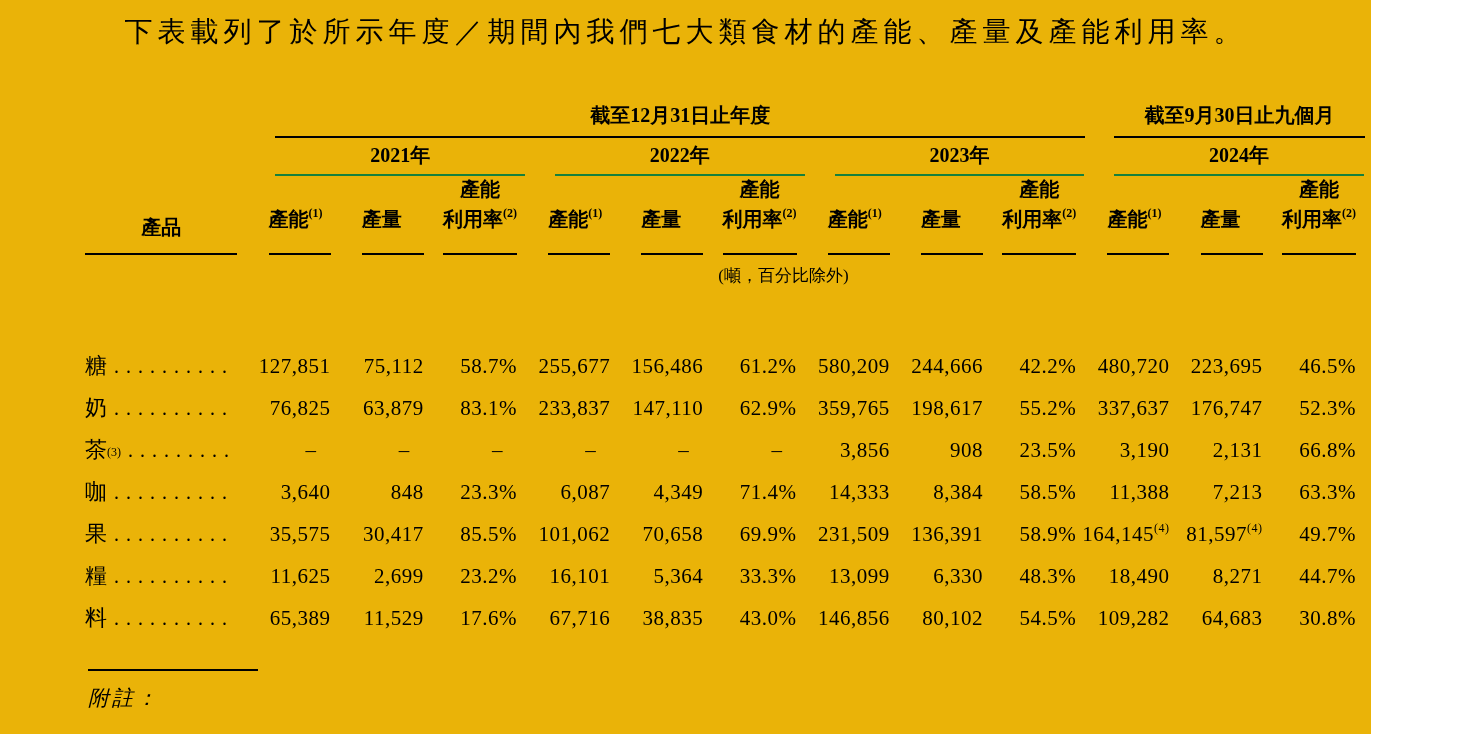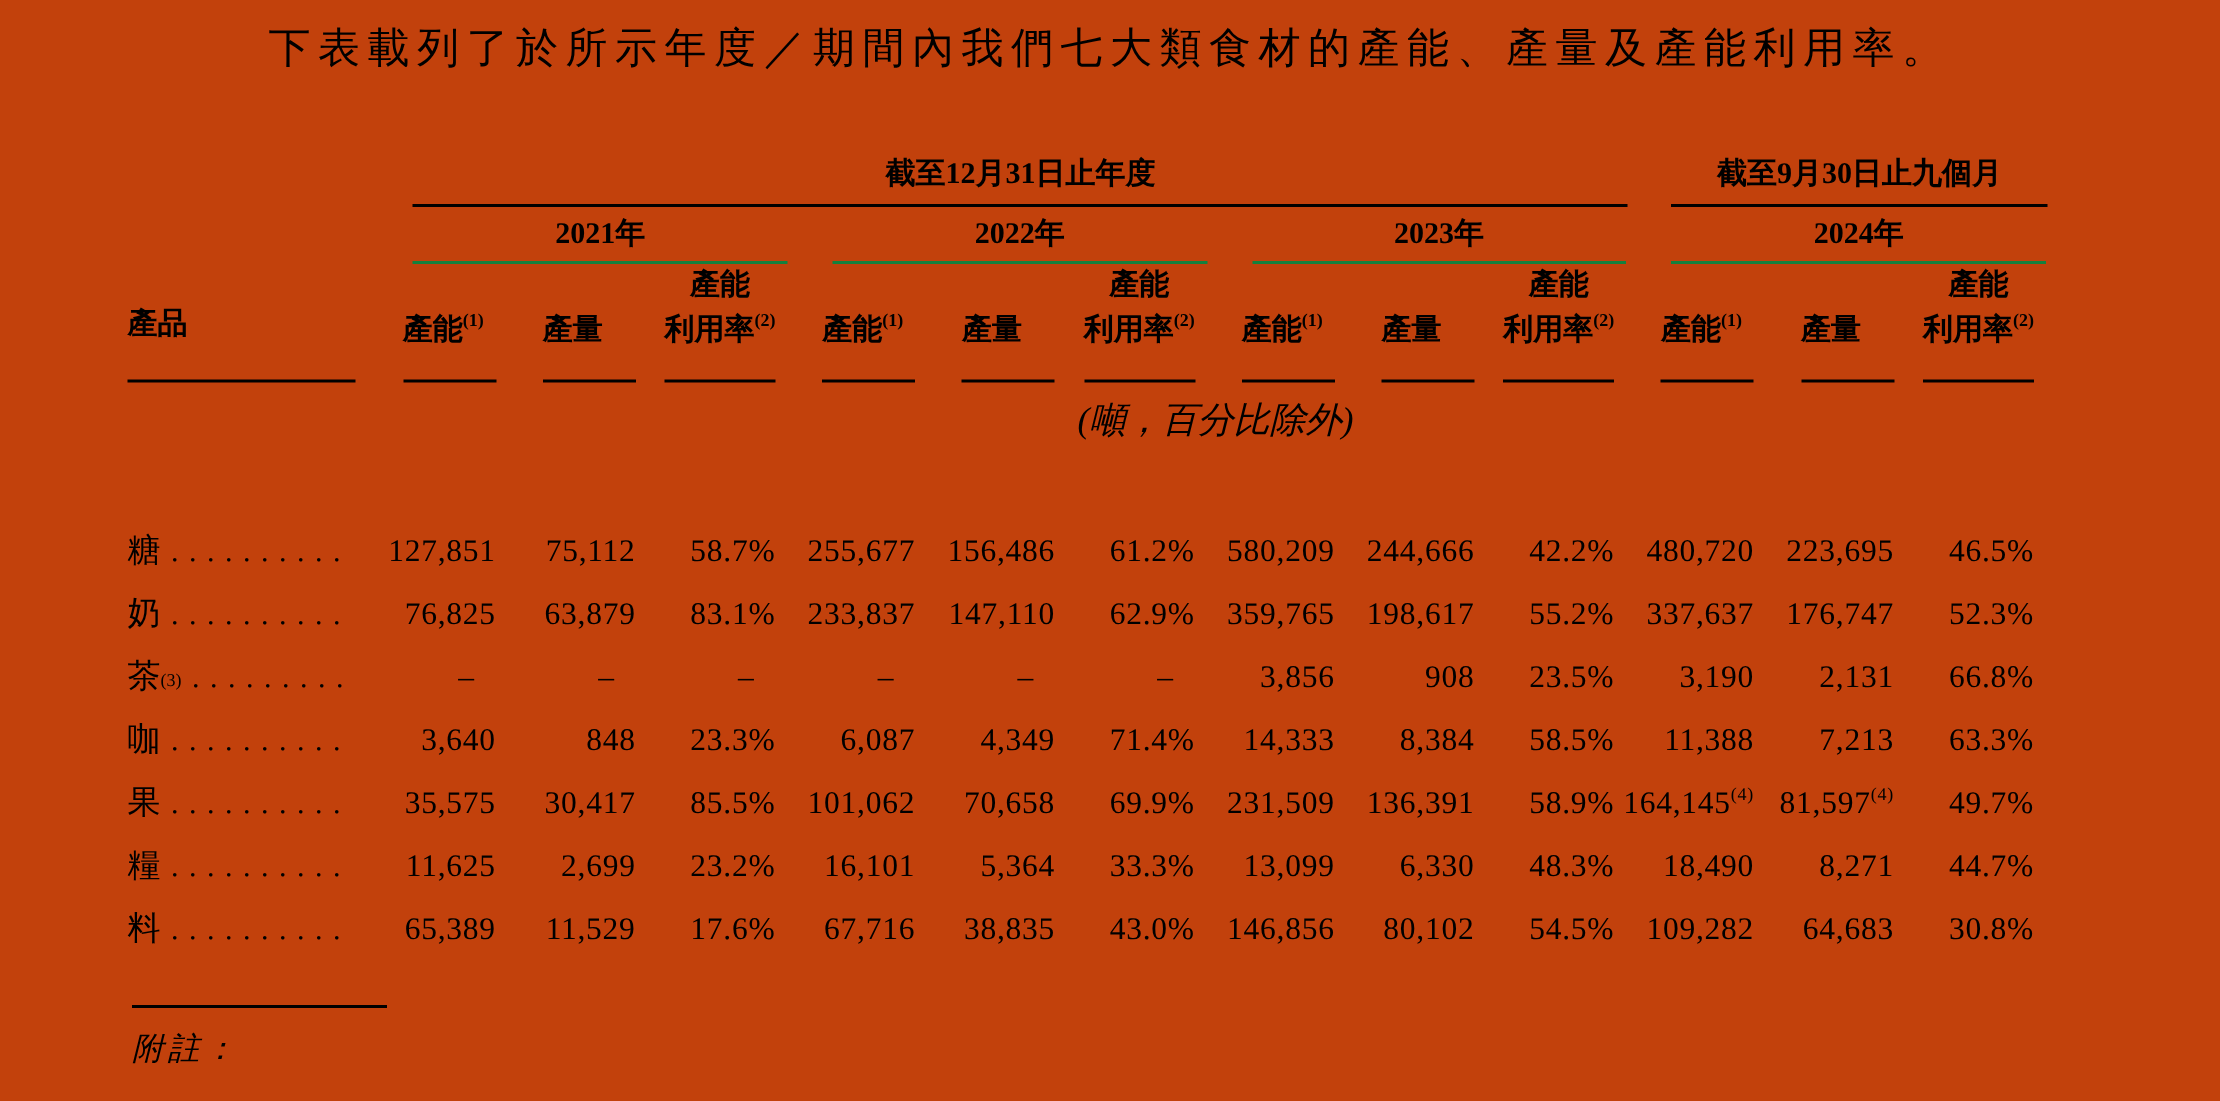--- a/index.html
+++ b/index.html
@@ -4,24 +4,24 @@
 <style>
   html, body {
     margin: 0;
     padding: 0;
     background: #ffffff;
     color: #000000;
     font-family: "Liberation Serif", "DejaVu Serif", serif;
   }
   .page {
     position: relative;
-    width: 1480px;
+    width: 1371px;
     height: 734px;
     overflow: hidden;
-    background: #c2410c;
+    background: #eab308;
   }
   .doc-title {
     margin-top: 13px;
     text-align: center;
     font-size: 28px;
     font-weight: 400;
     letter-spacing: 5px;
     white-space: nowrap;
   }
   table.cap-table {
@@ -57,22 +57,22 @@
     text-align: center;
     font-size: 20px;
     font-weight: 700;
     white-space: nowrap;
   }
   tr.r-cols { height: 78px; }
   th.prod-h { vertical-align: bottom; text-align: left; font-size: 20px; font-weight: 700; }
   .ph {
     display: block;
     border-bottom: 2px solid #000;
-    padding-bottom: 24px;
-    text-align: left;
+    padding-bottom: 12px;
+    text-align: center;
     white-space: nowrap;
   }
   th.colh { vertical-align: bottom; text-align: right; font-size: 20px; font-weight: 700; }
   .colu {
     display: inline-block;
     min-width: 62px;
     text-align: left;
     border-bottom: 2px solid #000;
     padding-bottom: 20px;
     white-space: nowrap;
@@ -84,22 +84,21 @@
     line-height: 0;
     position: relative;
     top: -1px;
     vertical-align: super;
   }
   tr.r-note { height: 40px; }
   td.note-cell { vertical-align: top; padding-top: 9px; }
   .unit-note {
     display: inline-block;
     margin-left: 481px;
-    font-style: italic;
-    font-size: 24px;
+    font-size: 17px;
     white-space: nowrap;
   }
   tr.r-space { height: 50px; }
 
   tr.r-data { height: 42px; }
   td.prod { font-size: 22px; }
   .prodflex { display: flex; align-items: baseline; }
   .pname { white-space: nowrap; }
   .dots {
     flex: 1;

